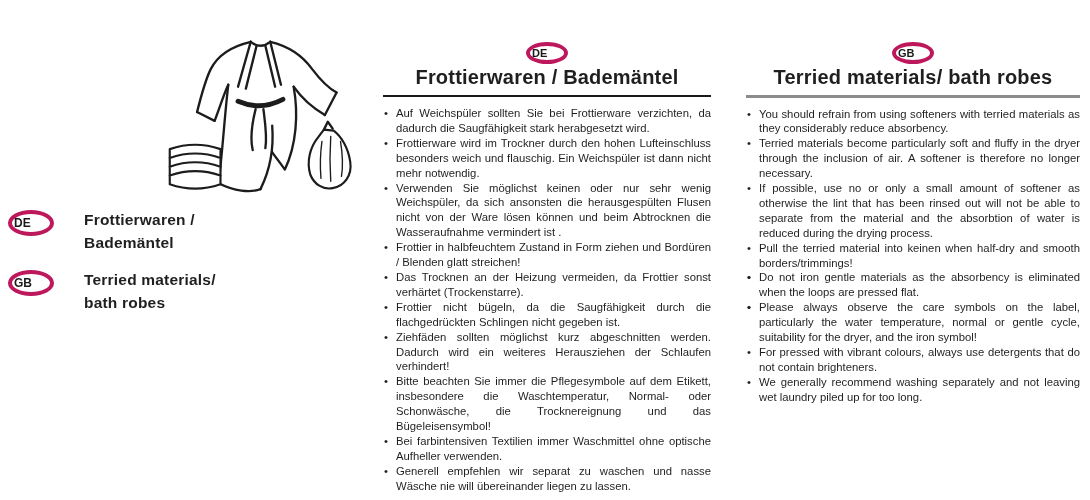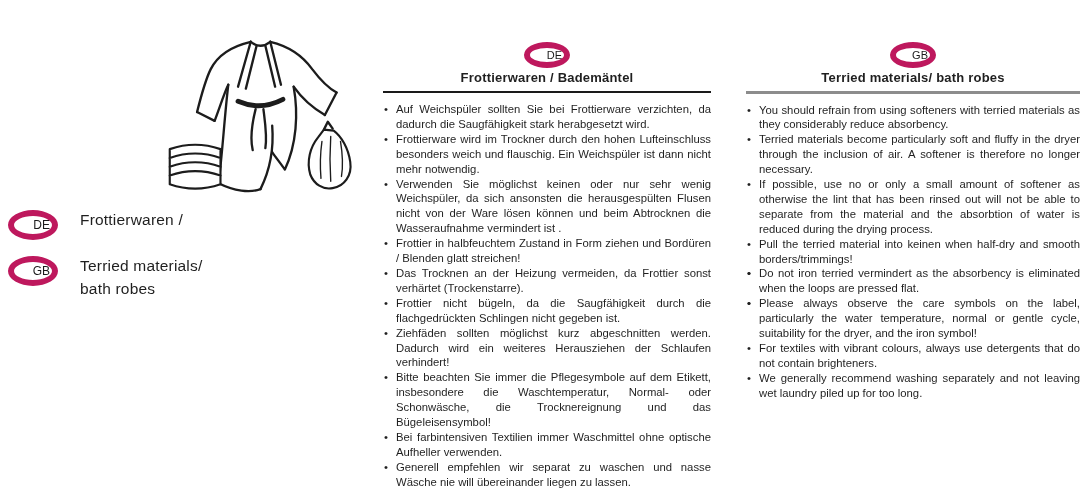--- a/index.html
+++ b/index.html
@@ -9,40 +9,40 @@
     font-family:"Liberation Sans", sans-serif;
     color:#1f1f1f;
     overflow:hidden;
   }
   .page { position:relative; width:1090px; height:500px; background:#fff; }
 
   
   .illustration { position:absolute; left:160px; top:28px; }
   .lang-labels { position:absolute; left:8px; top:208px; }
   .lang-row { display:flex; align-items:flex-start; margin-bottom:14px; }
-  .lang-title { font-size:15.5px; font-weight:normal; line-height:23px; margin-left:22px; letter-spacing:0.2px; }
+  .lang-title { font-size:15.5px; font-weight:bold; line-height:23px; margin-left:30px; letter-spacing:0.2px; }
 
   .badge {
     display:inline-block;
-    border:6px solid #be185d;
+    border:4px solid #be185d;
     border-radius:50%;
-    font-weight:normal;
-    text-align:right;
+    font-weight:bold;
+    text-align:left;
     color:#1a1a1a;
     background:#fff;
   }
   .badge-lg { min-width:34px; padding:1px 2px; font-size:12px; line-height:16px; margin-top:2px; }
   .badge-sm { min-width:30px; padding:0 2px; font-size:11px; line-height:14px; }
 
   
   .column { position:absolute; top:42px; }
   .col-de { left:383px; width:328px; }
   .col-gb { left:746px; width:334px; }
   .col-header { text-align:center; }
-  .col-heading { font-size:13px; font-weight:bold; margin:2px 0 0 0; letter-spacing:0.2px; }
+  .col-heading { font-size:20px; font-weight:bold; margin:2px 0 0 0; letter-spacing:0.2px; }
   .rule { border:none; margin:6px 0 0 0; }
   .rule-black { height:2px; background:#1a1a1a; }
   .rule-gray { height:2.5px; background:#8c8c8c; }
 
   ul.bullets { list-style:none; margin:9px 0 0 0; padding:0; }
   ul.bullets li {
     position:relative;
     padding-left:13px;
     font-size:11.3px;
     line-height:14.9px;
@@ -93,20 +93,21 @@
       <path class="sk thin" d="M185,114 C187,126 188,138 186,150"></path>
       <path class="sk" d="M168,102 L172,94 L177,101"></path>
     </svg>
   </div>
 
   <div class="lang-labels">
     <div class="lang-row">
       <span class="badge badge-lg">DE</span>
       <div class="lang-title">
         <div>Frottierwaren /</div>
+        <div>Bademäntel</div>
       </div>
     </div>
     <div class="lang-row">
       <span class="badge badge-lg">GB</span>
       <div class="lang-title">
         <div>Terried materials/</div>
         <div>bath robes</div>
       </div>
     </div>
   </div>
@@ -152,25 +153,25 @@
         <li><span class="dot">•</span><span>You should refrain from using softeners with terried materials as they considerably reduce absorbency.</span></li>
 
         <li><span class="dot">•</span><span>Terried materials become particularly soft and fluffy in the dryer through the inclusion of air. A softener is therefore no longer necessary.</span></li>
 
         <li><span class="dot">•</span><span>If possible, use no or only a small amount of softener as otherwise the lint that has been rinsed out will not be able to separate from the material and the absorbtion of water is reduced during the drying process.</span></li>
 
         <li><span class="dot">•</span><span>Pull the terried material into keinen when half-dry and smooth borders/trimmings!</span></li>
 
         <li><span class="dot">•</span></li>
 
-        <li><span class="dot">•</span><span>Do not iron terried vermindert as the absorbency is eliminated when the loops are pressed flat.</span></li>
+        <li><span class="dot">•</span><span>Do not iron gentle materials as the absorbency is eliminated when the loops are pressed flat.</span></li>
 
         <li><span class="dot">•</span></li>
 
         <li><span class="dot">•</span><span>Please always observe the care symbols on the label, particularly the water temperature, normal or gentle cycle, suitability for the dryer, and the iron symbol!</span></li>
 
-        <li><span class="dot">•</span><span>For textiles with vibrant colours, always use detergents that do not contain brighteners.</span></li>
+        <li><span class="dot">•</span><span>For pressed with vibrant colours, always use detergents that do not contain brighteners.</span></li>
 
         <li><span class="dot">•</span><span>We generally recommend washing separately and not leaving wet laundry piled up for too long.</span></li>
       </ul>
   </div>
 
 </div>
 
 </body></html>

